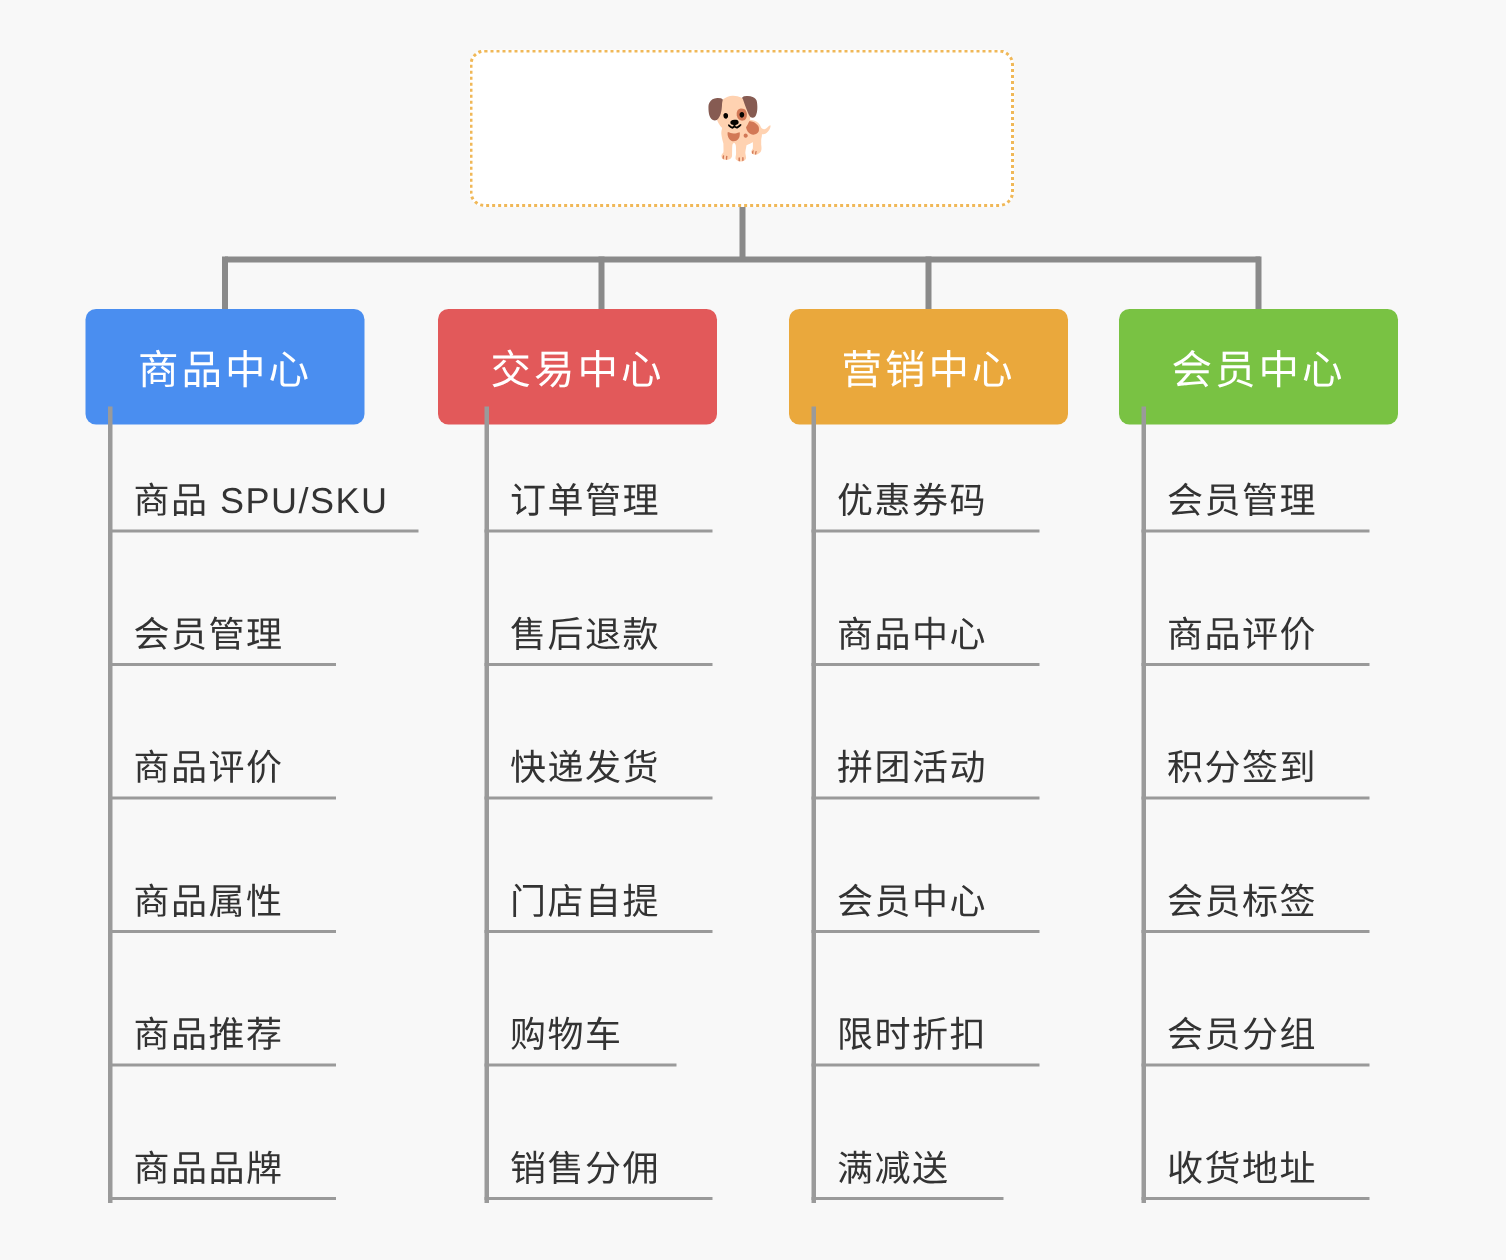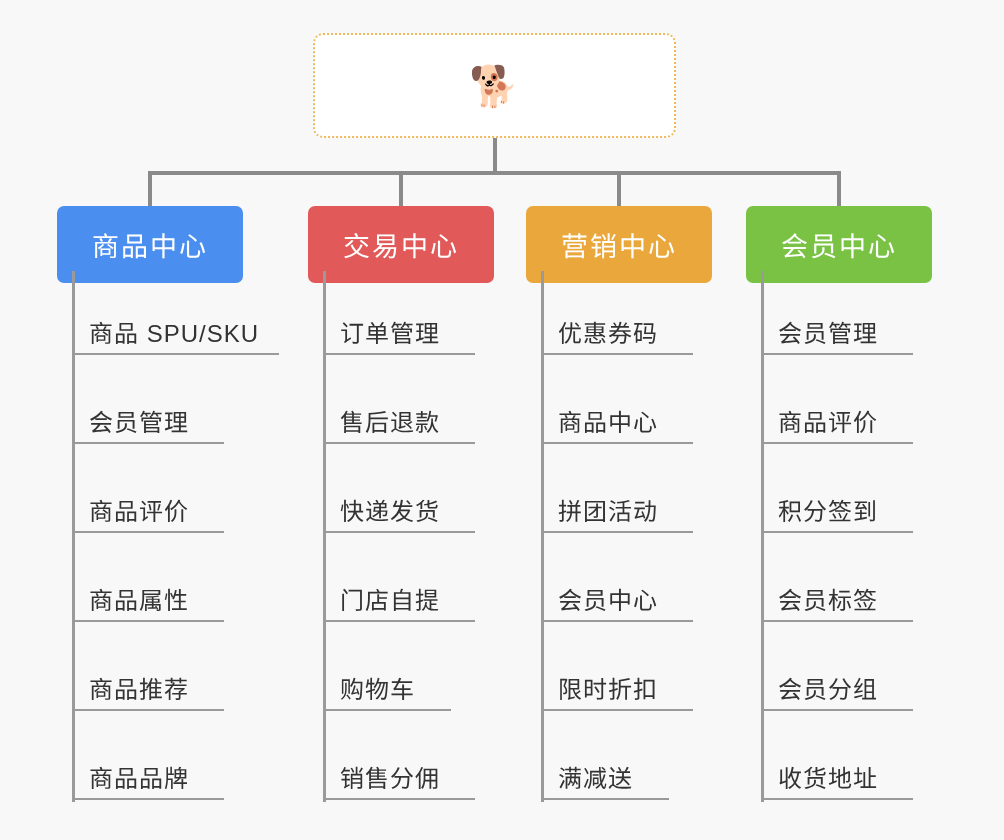--- a/index.html
+++ b/index.html
@@ -143,21 +143,21 @@
         <div class="leaf" style="left: 72px; top: 711px;">
           <div class="leaf-underline" style="width: 152px;"></div>
           <div class="leaf-label">商品推荐</div>
         </div>
         <div class="leaf" style="left: 72px; top: 800px;">
           <div class="leaf-underline" style="width: 152px;"></div>
           <div class="leaf-label">商品品牌</div>
         </div>
       </div>
       <div class="branch" style="left: 0px; top: 0px;">
-        <div class="branch-header" style="left: 308px; top: 206px; width: 186px; background: rgb(226, 89, 90);">交易中心</div>
+        <div class="branch-header" style="left: 292px; top: 206px; width: 186px; background: rgb(226, 89, 90);">交易中心</div>
         <div class="branch-spine" style="left: 323px; top: 271px; height: 531px;"></div>
         <div class="leaf" style="left: 323px; top: 355px;">
           <div class="leaf-underline" style="width: 152px;"></div>
           <div class="leaf-label">订单管理</div>
         </div>
         <div class="leaf" style="left: 323px; top: 444px;">
           <div class="leaf-underline" style="width: 152px;"></div>
           <div class="leaf-label">售后退款</div>
         </div>
         <div class="leaf" style="left: 323px; top: 533px;">

